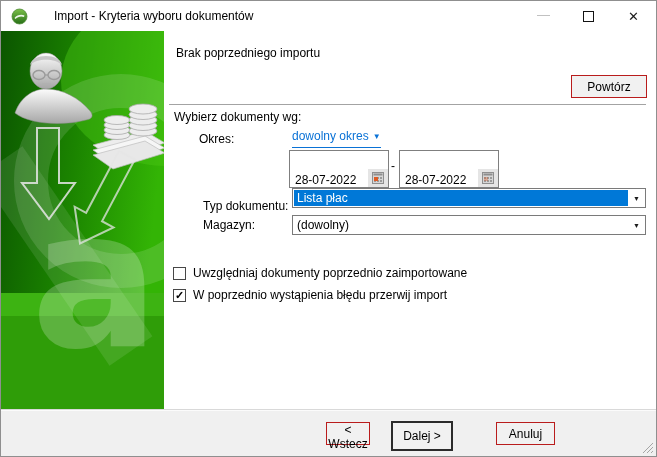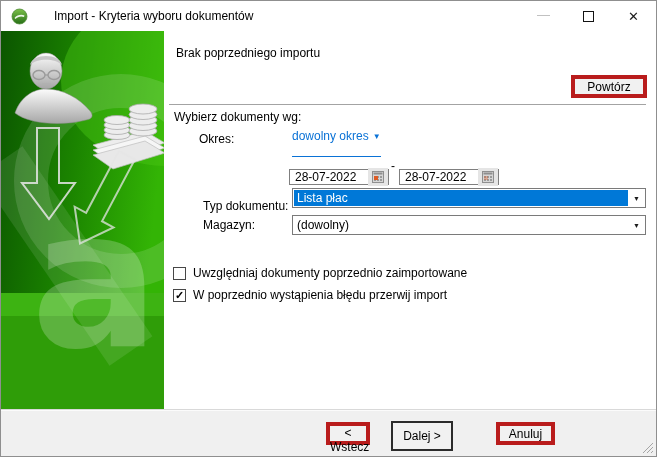--- a/index.html
+++ b/index.html
@@ -16,33 +16,33 @@
   .win-controls{position:absolute;right:0;top:0;height:30px;display:flex;}
   .win-btn{width:45px;height:30px;display:flex;align-items:center;justify-content:center;cursor:default;}
   .win-btn.minimize span{color:#b9b9b9;font-size:13px;margin-top:-4px;}
   .max-box{display:block;width:11px;height:11px;border:1px solid #131313;background:transparent;}
   .win-btn.close span{color:#1a1a1a;font-size:13px;}
   
   .sidebar{position:absolute;top:30px;left:0;width:163px;height:380px;}
   .sidebar svg{display:block;}
   
   .status{position:absolute;left:175px;top:45px;white-space:nowrap;}
-  .btn{position:absolute;background:#f1f1f1;border:4px solid #b91c1c;color:#000;
+  .btn{position:absolute;background:#f1f1f1;border:1px solid #b91c1c;color:#000;
        font-family:"Liberation Sans",sans-serif;font-size:12px;text-align:center;padding:0;cursor:default;}
   .btn-powtorz{left:570px;top:74px;width:76px;height:23px;}
   .sep1{position:absolute;left:168px;top:103px;width:477px;height:2px;
         border-top:1px solid #a3a3a3;border-bottom:1px solid #ffffff;}
   .lbl{position:absolute;white-space:nowrap;}
   .section-label{left:173px;top:109px;}
   .okres-label{left:198px;top:131px;}
   .preset-link{position:absolute;left:291px;top:128px;display:inline-flex;align-items:center;
-        color:#0a72d6;border-bottom:1px solid #0a72d6;padding-bottom:13px;cursor:pointer;}
+        color:#0a72d6;border-bottom:1px solid #0a72d6;padding-bottom:4px;cursor:pointer;}
   .link-arrow{font-size:8px;margin-left:4px;margin-top:1px;}
-  .date-field{position:absolute;top:168px;width:100px;height:16px;border:1px solid #7f7f7f;
-        background:#fff;display:flex;align-items:center;}
+  .date-field{position:absolute;top:149px;width:100px;height:38px;border:1px solid #7f7f7f;
+        background:#fff;display:flex;align-items:flex-end;}
   .df1{left:288px;}
   .df2{left:398px;}
   .date-field input{border:0;outline:none;background:transparent;width:72px;padding:0 0 0 5px;
         font-family:"Liberation Sans",sans-serif;font-size:12px;color:#000;}
   .cal-btn{margin-left:auto;width:20px;height:18px;background:#e5e5e5;display:flex;
         align-items:center;justify-content:center;}
   .df2 .cal-orange{opacity:.35;}
   .date-dash{position:absolute;left:390px;top:158px;}
   .typ-label{left:202px;top:198px;}
   .mag-label{left:202px;top:217px;}

